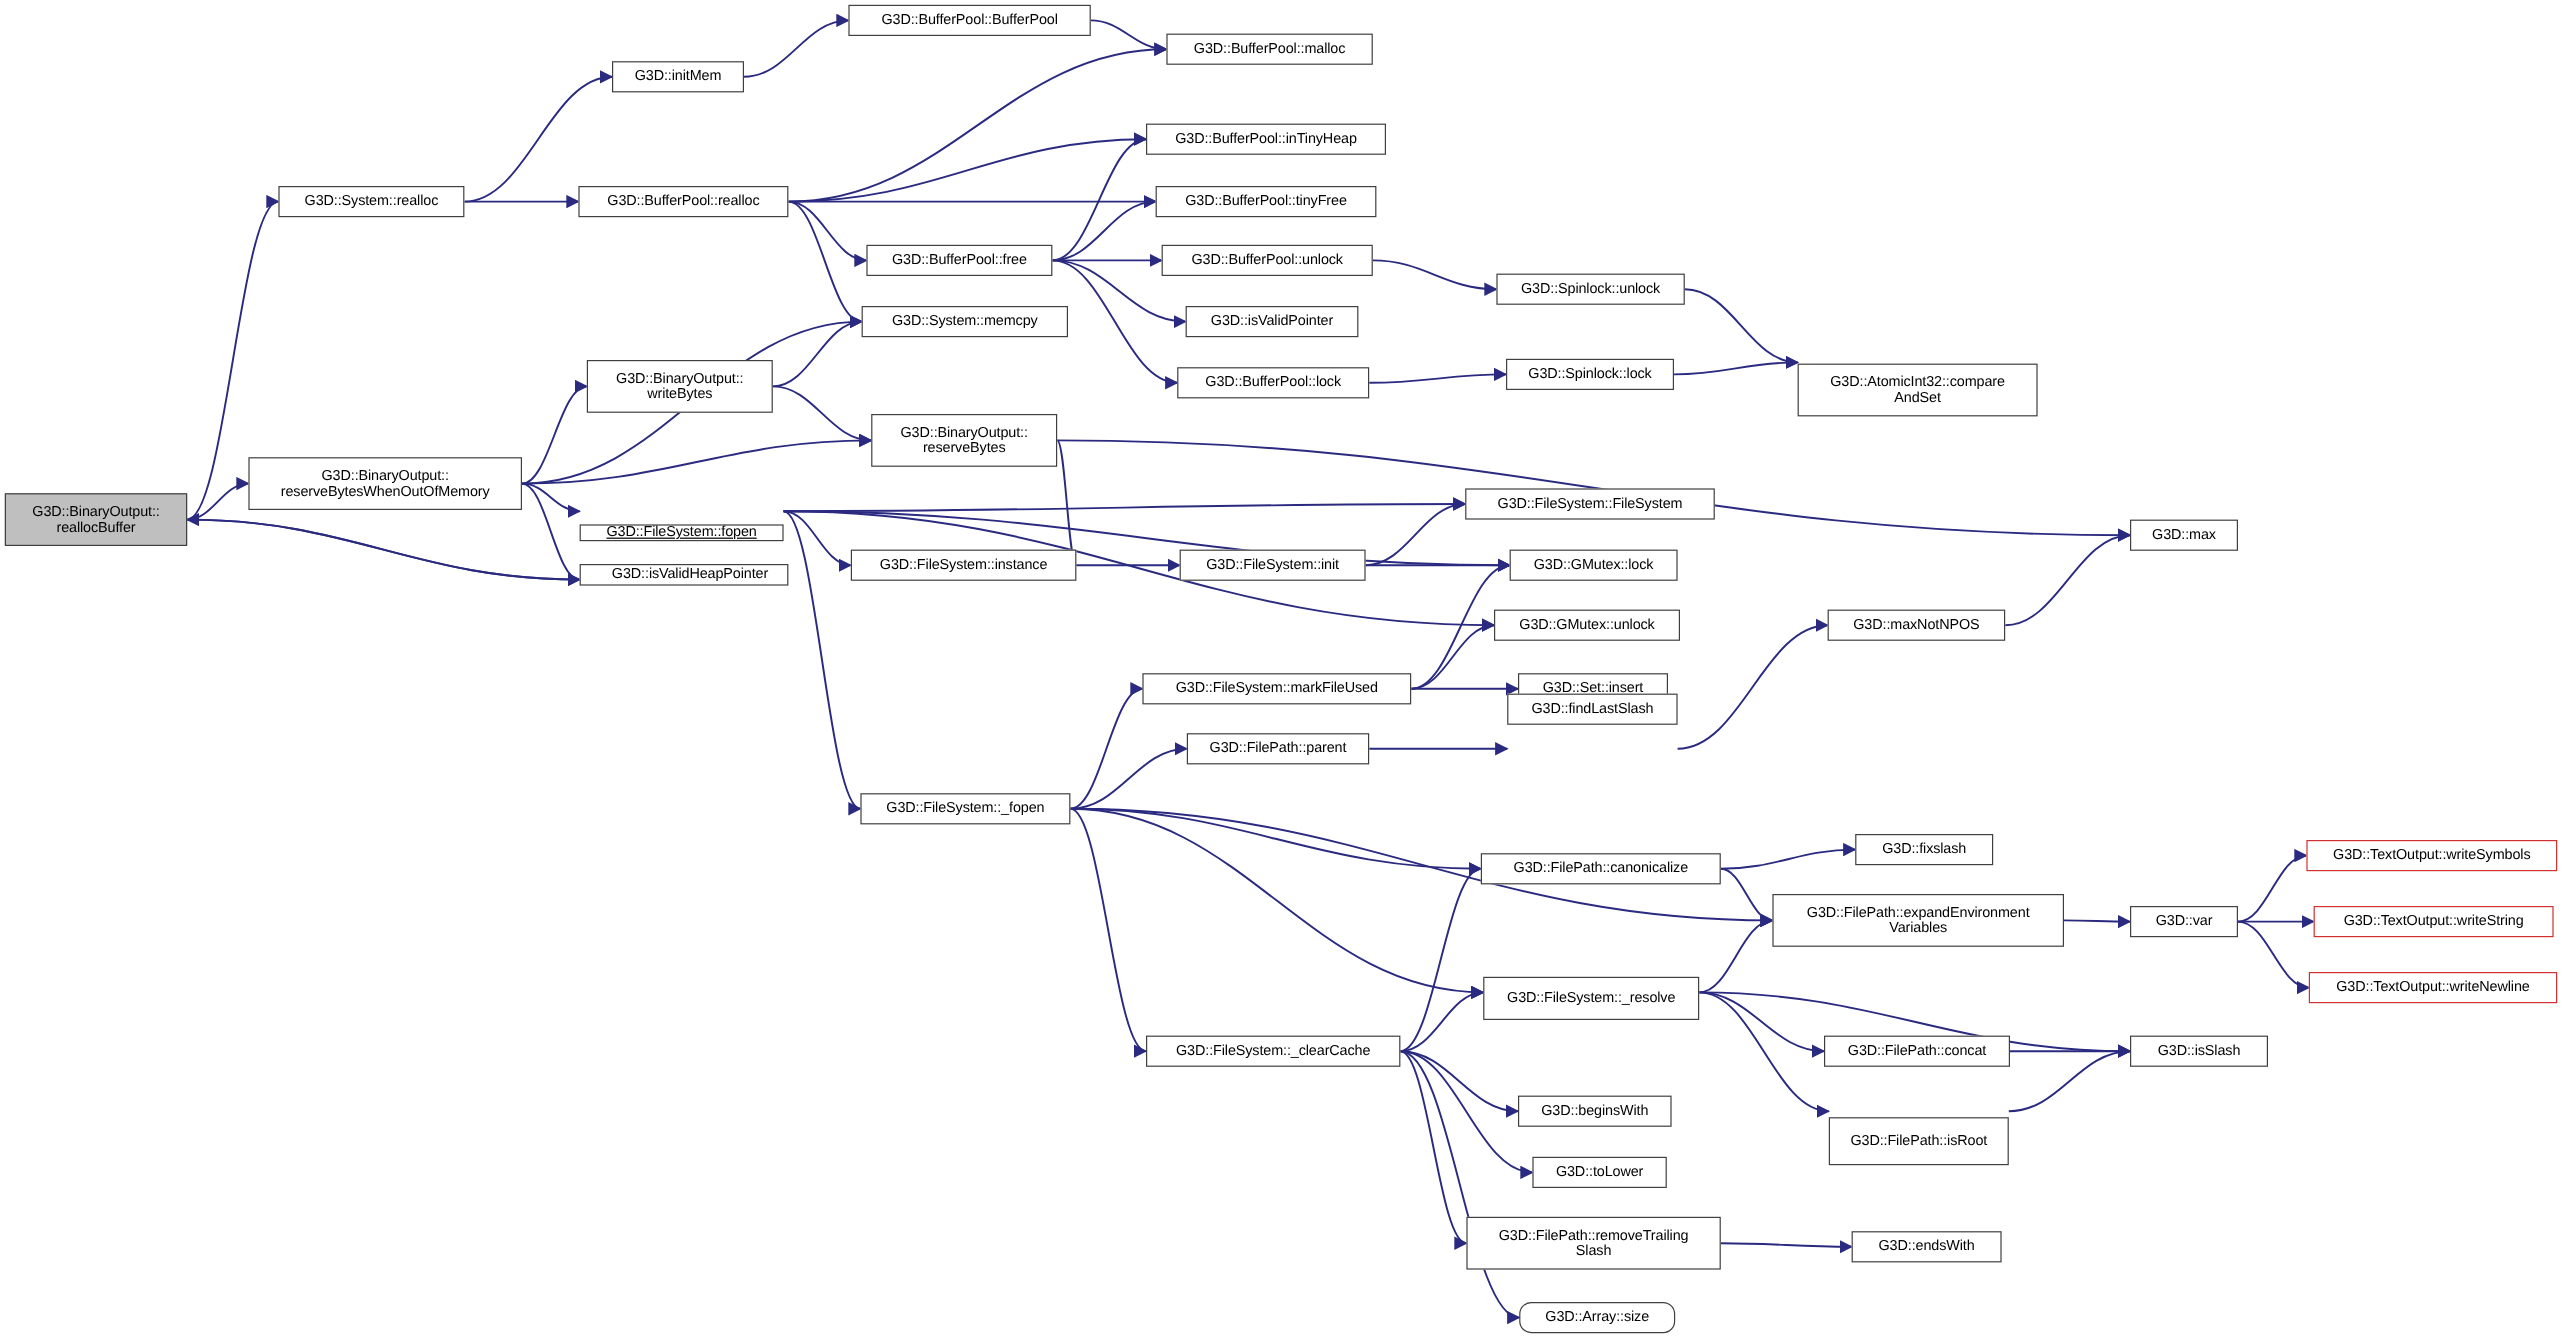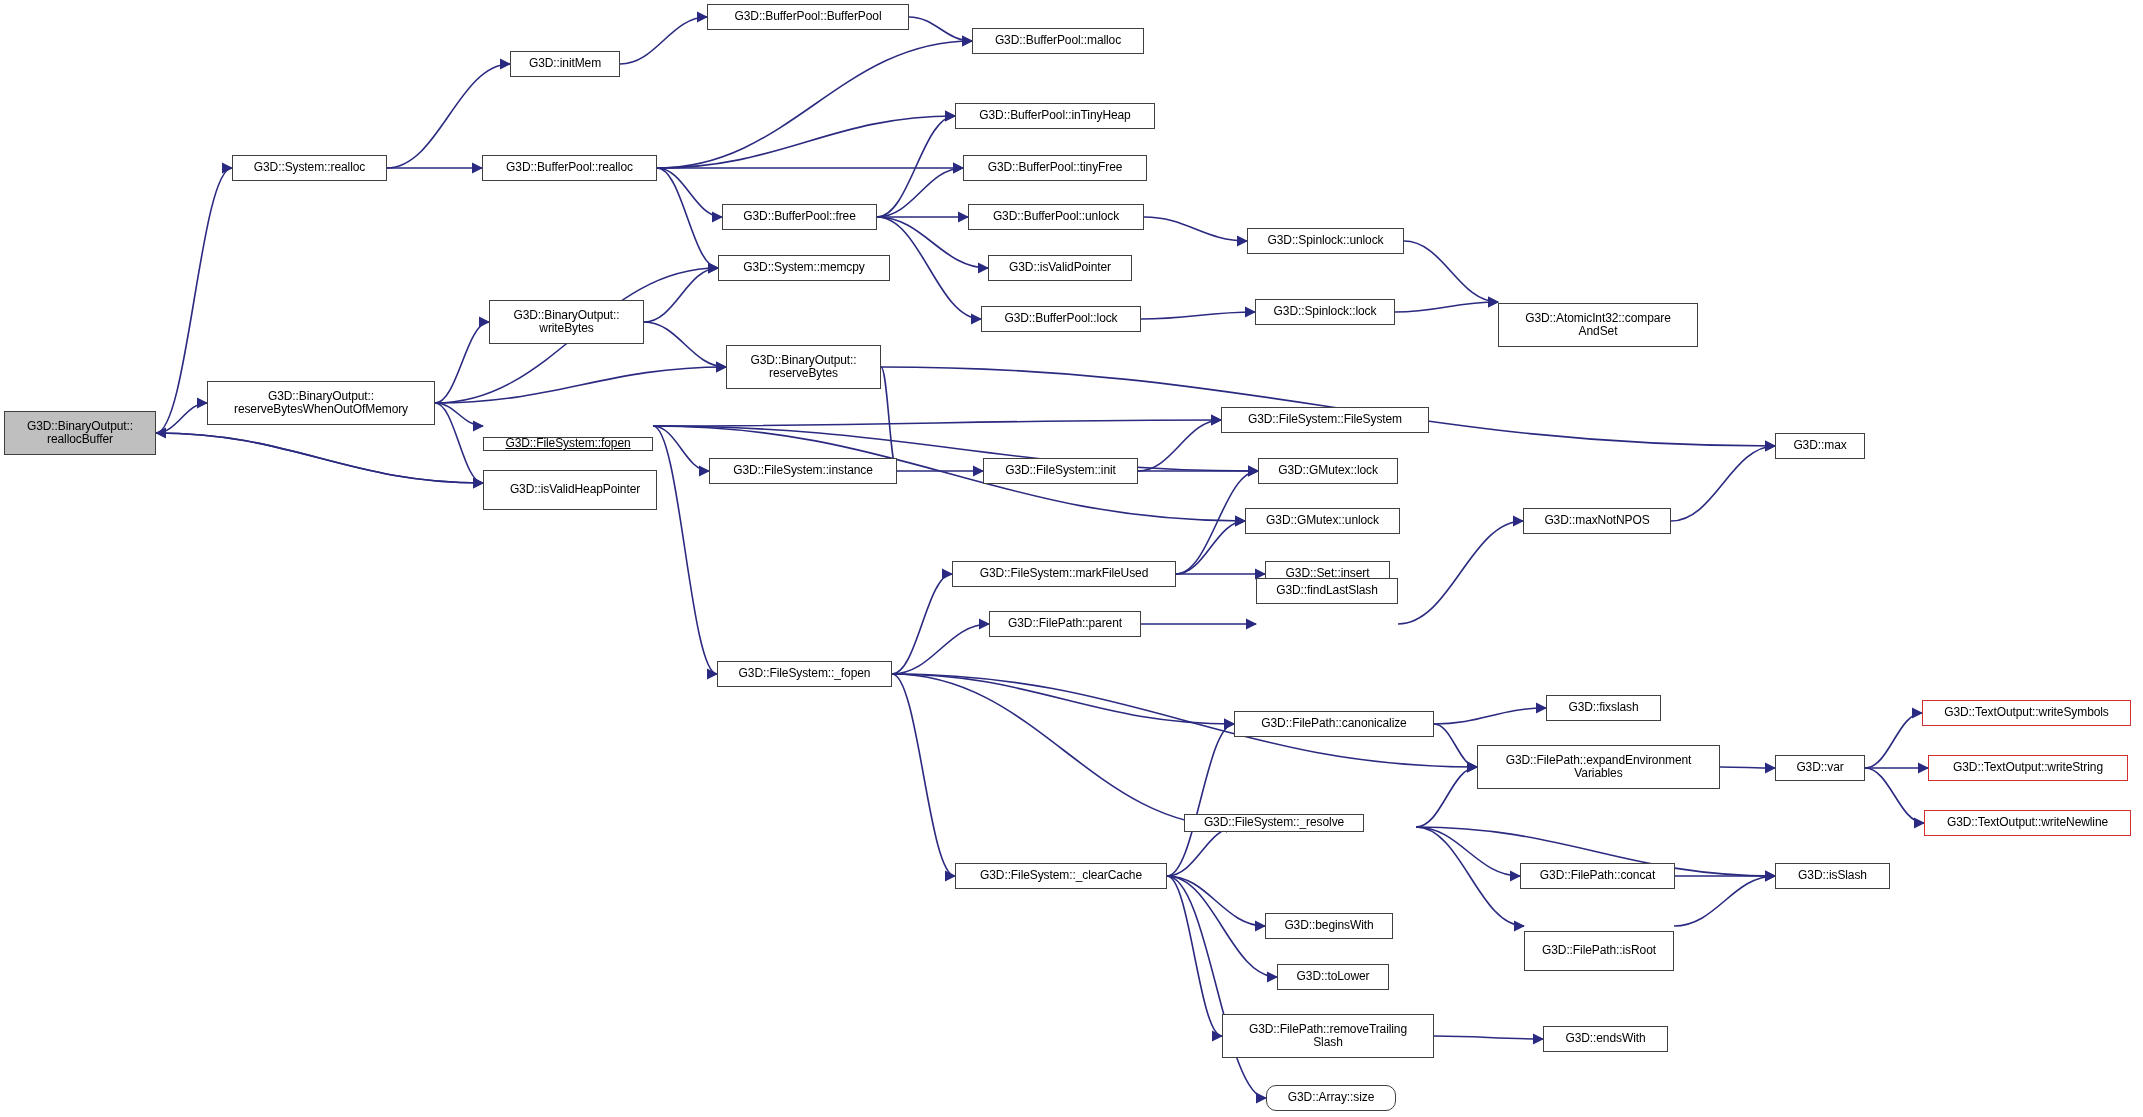--- a/index.html
+++ b/index.html
@@ -147,42 +147,42 @@
       <div class="node" style="left: 1247px; top: 228px; width: 157px; height: 26px;">G3D::Spinlock::unlock</div>
       <div class="node" style="left: 1255px; top: 299px; width: 140px; height: 26px;">G3D::Spinlock::lock</div>
       <div class="node" style="left: 1498px; top: 280px; width: 200px; height: 44px; margin-top: 23px;">G3D::AtomicInt32::compare
 AndSet</div>
       <div class="node" style="left: 718px; top: 255px; width: 172px; height: 26px;">G3D::System::memcpy</div>
       <div class="node" style="left: 489px; top: 300px; width: 155px; height: 44px;">G3D::BinaryOutput::
 writeBytes</div>
       <div class="node" style="left: 726px; top: 345px; width: 155px; height: 44px;">G3D::BinaryOutput::
 reserveBytes</div>
       <div class="node" style="left: 483px; top: 437px; width: 170px; height: 14px; text-decoration: underline;">G3D::FileSystem::fopen</div>
-      <div class="node" style="left: 483px; top: 470px; width: 174px; height: 40px; padding-left: 15px;">G3D::isValidHeapPointer</div>
+      <div class="node" style="left: 483px; top: 470px; width: 174px; height: 18px; padding-left: 15px;">G3D::isValidHeapPointer</div>
       <div class="node" style="left: 709px; top: 458px; width: 188px; height: 26px;">G3D::FileSystem::instance</div>
       <div class="node" style="left: 983px; top: 458px; width: 155px; height: 26px;">G3D::FileSystem::init</div>
       <div class="node" style="left: 1221px; top: 407px; width: 208px; height: 26px;">G3D::FileSystem::FileSystem</div>
       <div class="node" style="left: 1258px; top: 458px; width: 140px; height: 26px;">G3D::GMutex::lock</div>
       <div class="node" style="left: 1245px; top: 508px; width: 155px; height: 26px;">G3D::GMutex::unlock</div>
       <div class="node" style="left: 1523px; top: 508px; width: 148px; height: 26px;">G3D::maxNotNPOS</div>
       <div class="node" style="left: 952px; top: 561px; width: 224px; height: 26px;">G3D::FileSystem::markFileUsed</div>
       <div class="node" style="left: 1265px; top: 561px; width: 125px; height: 26px;">G3D::Set::insert</div>
       <div class="node" style="left: 989px; top: 611px; width: 152px; height: 26px;">G3D::FilePath::parent</div>
       <div class="node" style="left: 1256px; top: 578px; width: 142px; height: 26px;">G3D::findLastSlash</div>
       <div class="node" style="left: 1775px; top: 433px; width: 90px; height: 26px;">G3D::max</div>
       <div class="node" style="left: 717px; top: 661px; width: 175px; height: 26px;">G3D::FileSystem::_fopen</div>
       <div class="node" style="left: 1234px; top: 711px; width: 200px; height: 26px;">G3D::FilePath::canonicalize</div>
       <div class="node" style="left: 1546px; top: 695px; width: 115px; height: 26px;">G3D::fixslash</div>
       <div class="node" style="left: 1477px; top: 745px; width: 243px; height: 44px;">G3D::FilePath::expandEnvironment
 Variables</div>
       <div class="node" style="left: 1775px; top: 755px; width: 90px; height: 26px;">G3D::var</div>
       <div class="node redborder" style="left: 1922px; top: 700px; width: 209px; height: 26px;">G3D::TextOutput::writeSymbols</div>
       <div class="node redborder" style="left: 1928px; top: 755px; width: 200px; height: 26px;">G3D::TextOutput::writeString</div>
       <div class="node redborder" style="left: 1924px; top: 810px; width: 207px; height: 26px;">G3D::TextOutput::writeNewline</div>
-      <div class="node" style="left: 1184px; top: 814px; width: 180px; height: 18px;">G3D::FileSystem::_resolve</div>
+      <div class="node" style="left: 1236px; top: 814px; width: 180px; height: 36px;">G3D::FileSystem::_resolve</div>
       <div class="node" style="left: 955px; top: 863px; width: 212px; height: 26px;">G3D::FileSystem::_clearCache</div>
       <div class="node" style="left: 1520px; top: 863px; width: 155px; height: 26px;">G3D::FilePath::concat</div>
       <div class="node" style="left: 1775px; top: 863px; width: 115px; height: 26px;">G3D::isSlash</div>
       <div class="node" style="left: 1265px; top: 913px; width: 128px; height: 26px;">G3D::beginsWith</div>
       <div class="node" style="left: 1524px; top: 931px; width: 150px; height: 40px;">G3D::FilePath::isRoot</div>
       <div class="node" style="left: 1277px; top: 964px; width: 112px; height: 26px;">G3D::toLower</div>
       <div class="node" style="left: 1222px; top: 1014px; width: 212px; height: 44px;">G3D::FilePath::removeTrailing
 Slash</div>
       <div class="node" style="left: 1543px; top: 1026px; width: 125px; height: 26px;">G3D::endsWith</div>
       <div class="node" style="left: 1266px; top: 1085px; width: 130px; height: 26px; border-radius: 10px;">G3D::Array::size</div>

